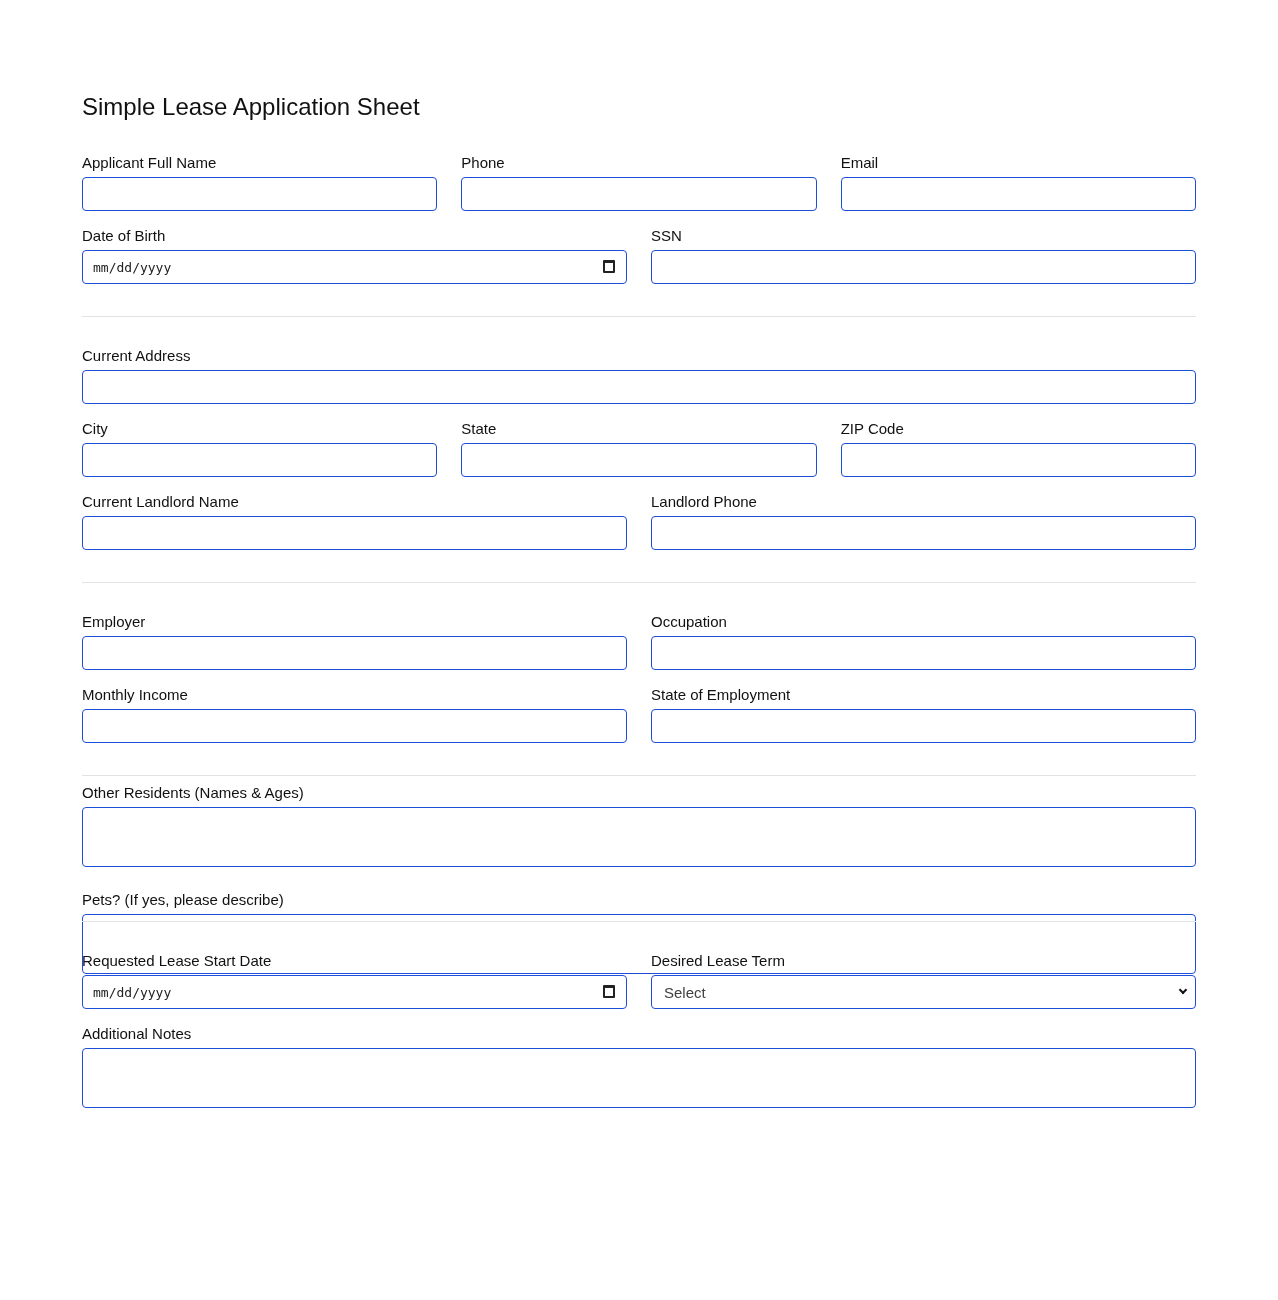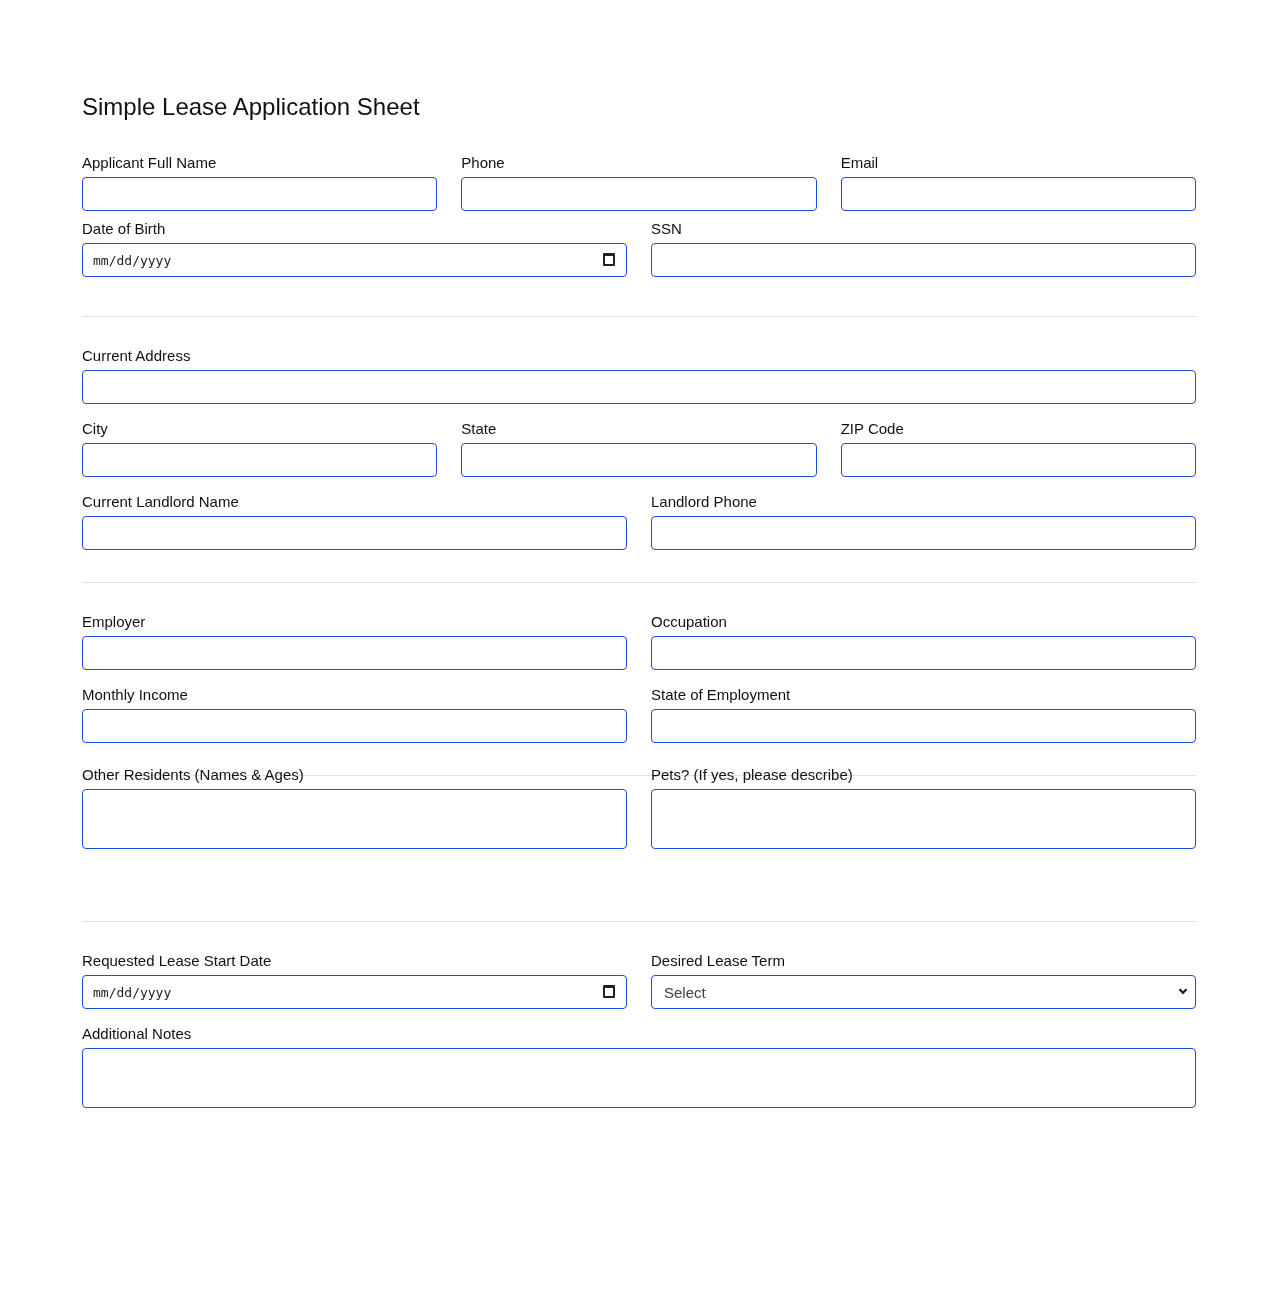--- a/index.html
+++ b/index.html
@@ -53,21 +53,21 @@
     <div class="field">
       <label>Phone</label>
       <input class="input" type="text" style="">
     </div>
     <div class="field">
       <label>Email</label>
       <input class="input" type="text" style="">
     </div>
   </div>
 
-  <div class="row" style="top:220px;">
+  <div class="row" style="top:227px;">
     <div class="field">
       <label>Date of Birth</label>
       <div class="date-wrap">
         <div class="input">mm/dd/yyyy</div>
         <span class="cal-icon"></span>
       </div>
     </div>
     <div class="field">
       <label>SSN</label>
       <input class="input" type="text" style="">
@@ -128,21 +128,21 @@
       <input class="input" type="text" style="">
     </div>
     <div class="field">
       <label>State of Employment</label>
       <input class="input" type="text" style="">
     </div>
   </div>
 
   <div class="divider" style="top:775px;"></div>
 
-  <div class="row" style="top:766px;">
+  <div class="row" style="top:784px;flex-direction:column;">
     <div class="field">
       <label>Other Residents (Names &amp; Ages)</label>
       <textarea class="input" style=""></textarea>
     </div>
     <div class="field">
       <label>Pets? (If yes, please describe)</label>
       <textarea class="input" style=""></textarea>
     </div>
   </div>
 

